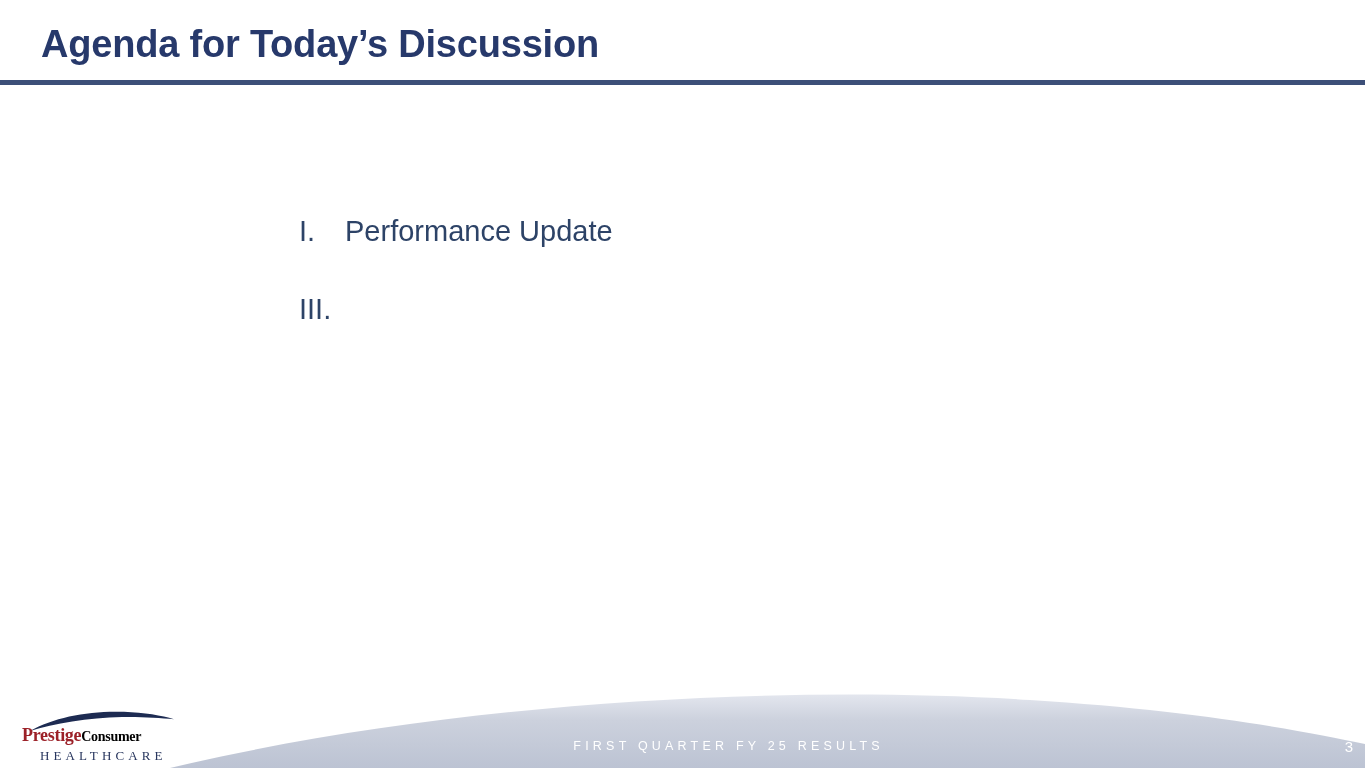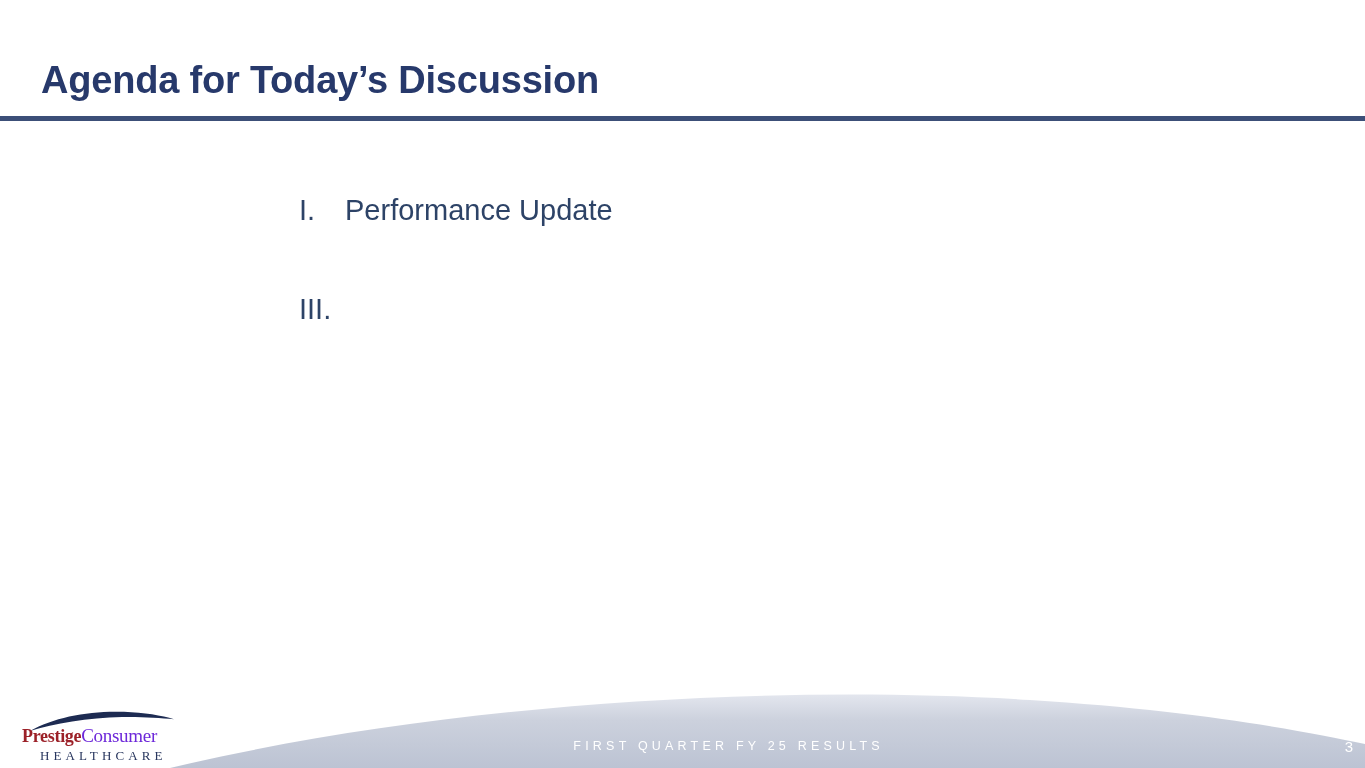--- a/index.html
+++ b/index.html
@@ -18,21 +18,20 @@
     overflow: hidden;
   }
 
   
   #title-area {
     position: absolute;
     left: 0;
     top: 0;
     width: 1355px;
     height: 84px;
-    margin-top: 36px;
   }
   #page-title {
     position: absolute;
     left: 41px;
     top: 24px;
     font-size: 38px;
     font-weight: bold;
     color: #27396b;
     letter-spacing: -0.2px;
     white-space: nowrap;
@@ -64,20 +63,21 @@
     line-height: 1;
   }
   .agenda-numeral {
     width: 46px;
     flex: 0 0 46px;
     text-align: left;
     white-space: nowrap;
   }
   .agenda-label {
     white-space: nowrap;
+    margin-top: 21px;
   }
 
   
   #footer-curve {
     position: absolute;
     left: 0;
     bottom: 0;
     width: 1365px;
     height: 90px;
     overflow: hidden;
@@ -133,23 +133,23 @@
     font-family: "Liberation Serif", serif;
     line-height: 1;
   }
   .logo-prestige {
     font-size: 18px;
     font-weight: bold;
     color: #9c2128;
     letter-spacing: -0.3px;
   }
   .logo-consumer {
-    font-size: 19px;
-    font-weight: normal;
-    color: #6d28d9;
+    font-size: 14px;
+    font-weight: bold;
+    color: #000000;
     letter-spacing: -0.3px;
   }
   #logo-healthcare {
     position: absolute;
     left: 20px;
     top: 38px;
     font-family: Liberation Serif, serif;
     font-size: 13px;
     letter-spacing: 4.1px;
     color: #28365e;

